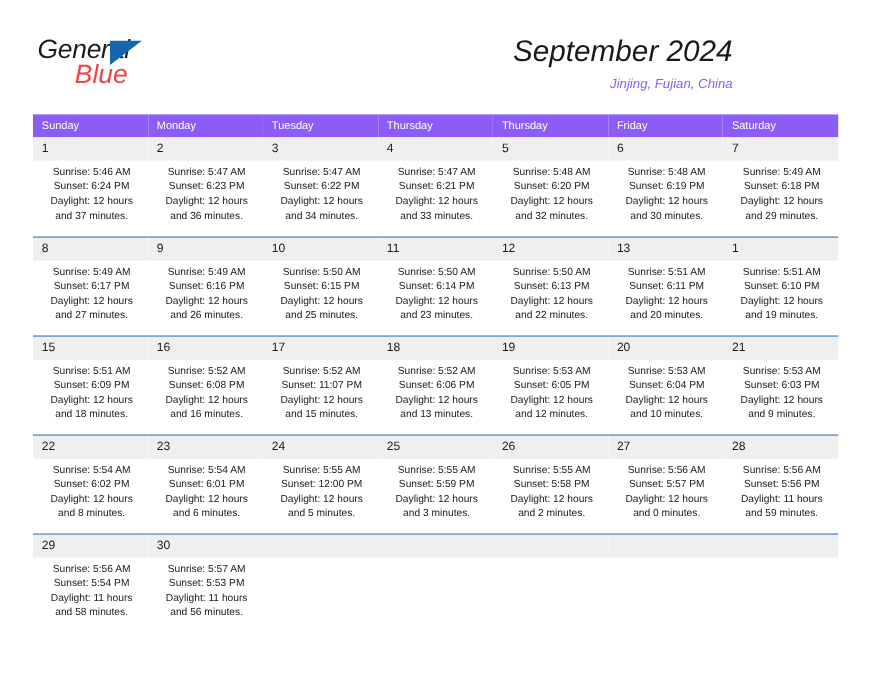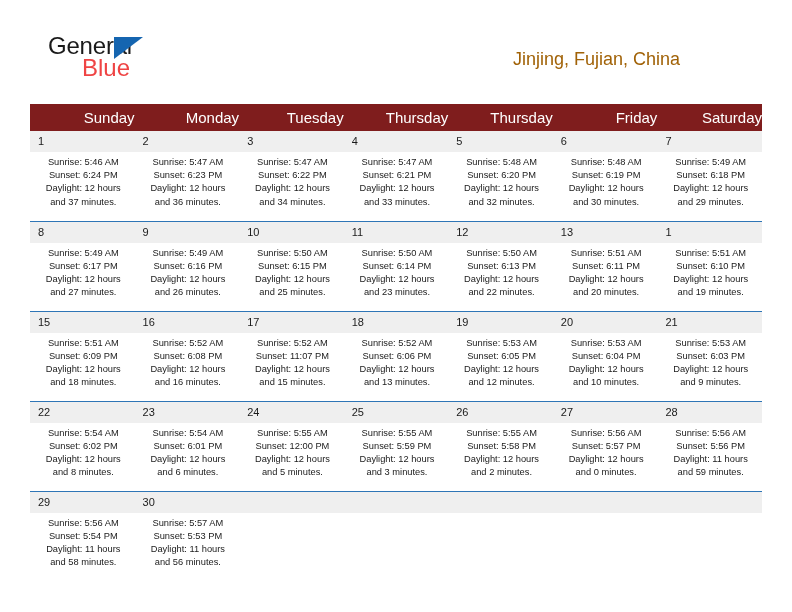--- a/index.html
+++ b/index.html
@@ -16,24 +16,25 @@
     position: relative;
     width: 792px;
     height: 612px;
     background: #ffffff;
     overflow: hidden;
   }
 
   
   .header {
     position: absolute;
-    left: 18px;
+    left: 4px;
     top: 0;
     width: 692px;
     height: 100px;
+    font-style: italic;
   }
   .logo {
     position: absolute;
     left: 30px;
     top: 33px;
     width: 220px;
     height: 55px;
   }
   .logo-general {
     position: absolute;
@@ -70,42 +71,42 @@
     text-align: right;
   }
   .cal-title {
     font-size: 27px;
     color: #1a1a1a;
     line-height: 32px;
     font-weight: 400;
     white-space: nowrap;
   }
   .cal-subtitle {
-    font-size: 18px;
-    color: #a16207;
+    font-size: 12px;
+    color: #8b5cf6;
     line-height: 18px;
-    margin-top: 20px;
+    margin-top: 5px;
     white-space: nowrap;
   }
 
   
   .calendar {
     position: absolute;
     left: 30px;
     top: 104px;
     width: 732px;
     border-collapse: collapse;
     table-layout: fixed;
   }
   .calendar th {
-    background: #7f1d1d;
+    background: #8b5cf6;
     color: #ffffff;
-    font-size: 15px;
+    font-size: 10px;
     font-weight: 400;
-    text-align: right;
+    text-align: left;
     padding: 5px 0 5px 8px;
     height: 21px;
     border: none;
   }
   .calendar td {
     width: 104.57px;
     height: 90px;
     vertical-align: top;
     padding: 0;
     border: none;
@@ -142,20 +143,21 @@
 
   <div class="header">
 
     <div class="logo">
       <span class="logo-general">General</span>
       <span class="logo-triangle"></span>
       <span class="logo-blue">Blue</span>
     </div>
 
     <div class="title-block">
+      <div class="cal-title">September 2024</div>
       <div class="cal-subtitle">Jinjing, Fujian, China</div>
     </div>
 
   </div>
 
   <table class="calendar">
     <thead>
       <tr id="weekday-row">
           <th>Sunday</th>
           <th>Monday</th>

